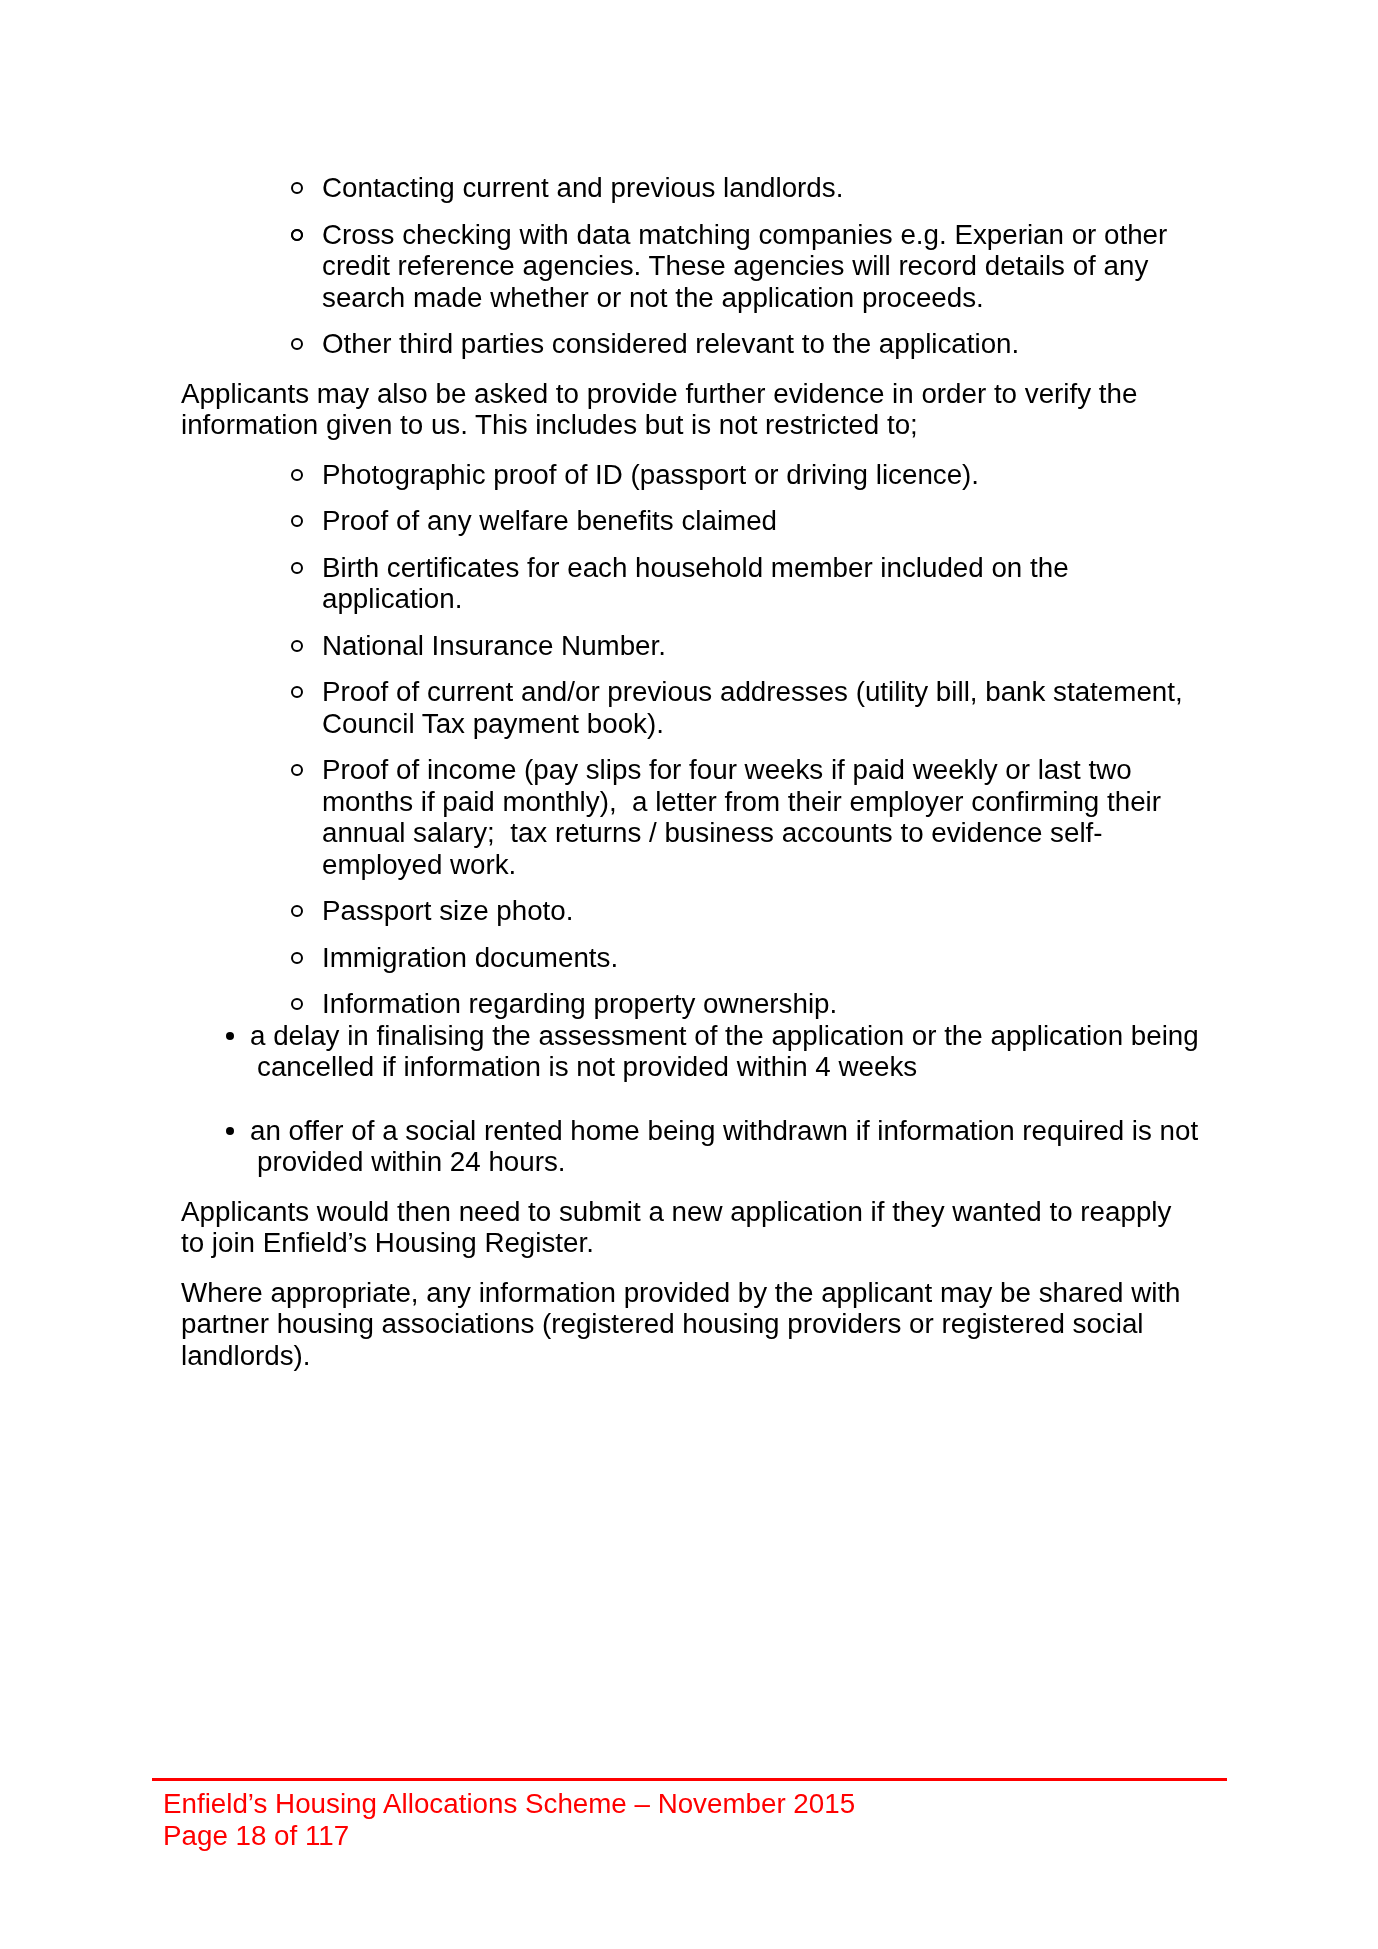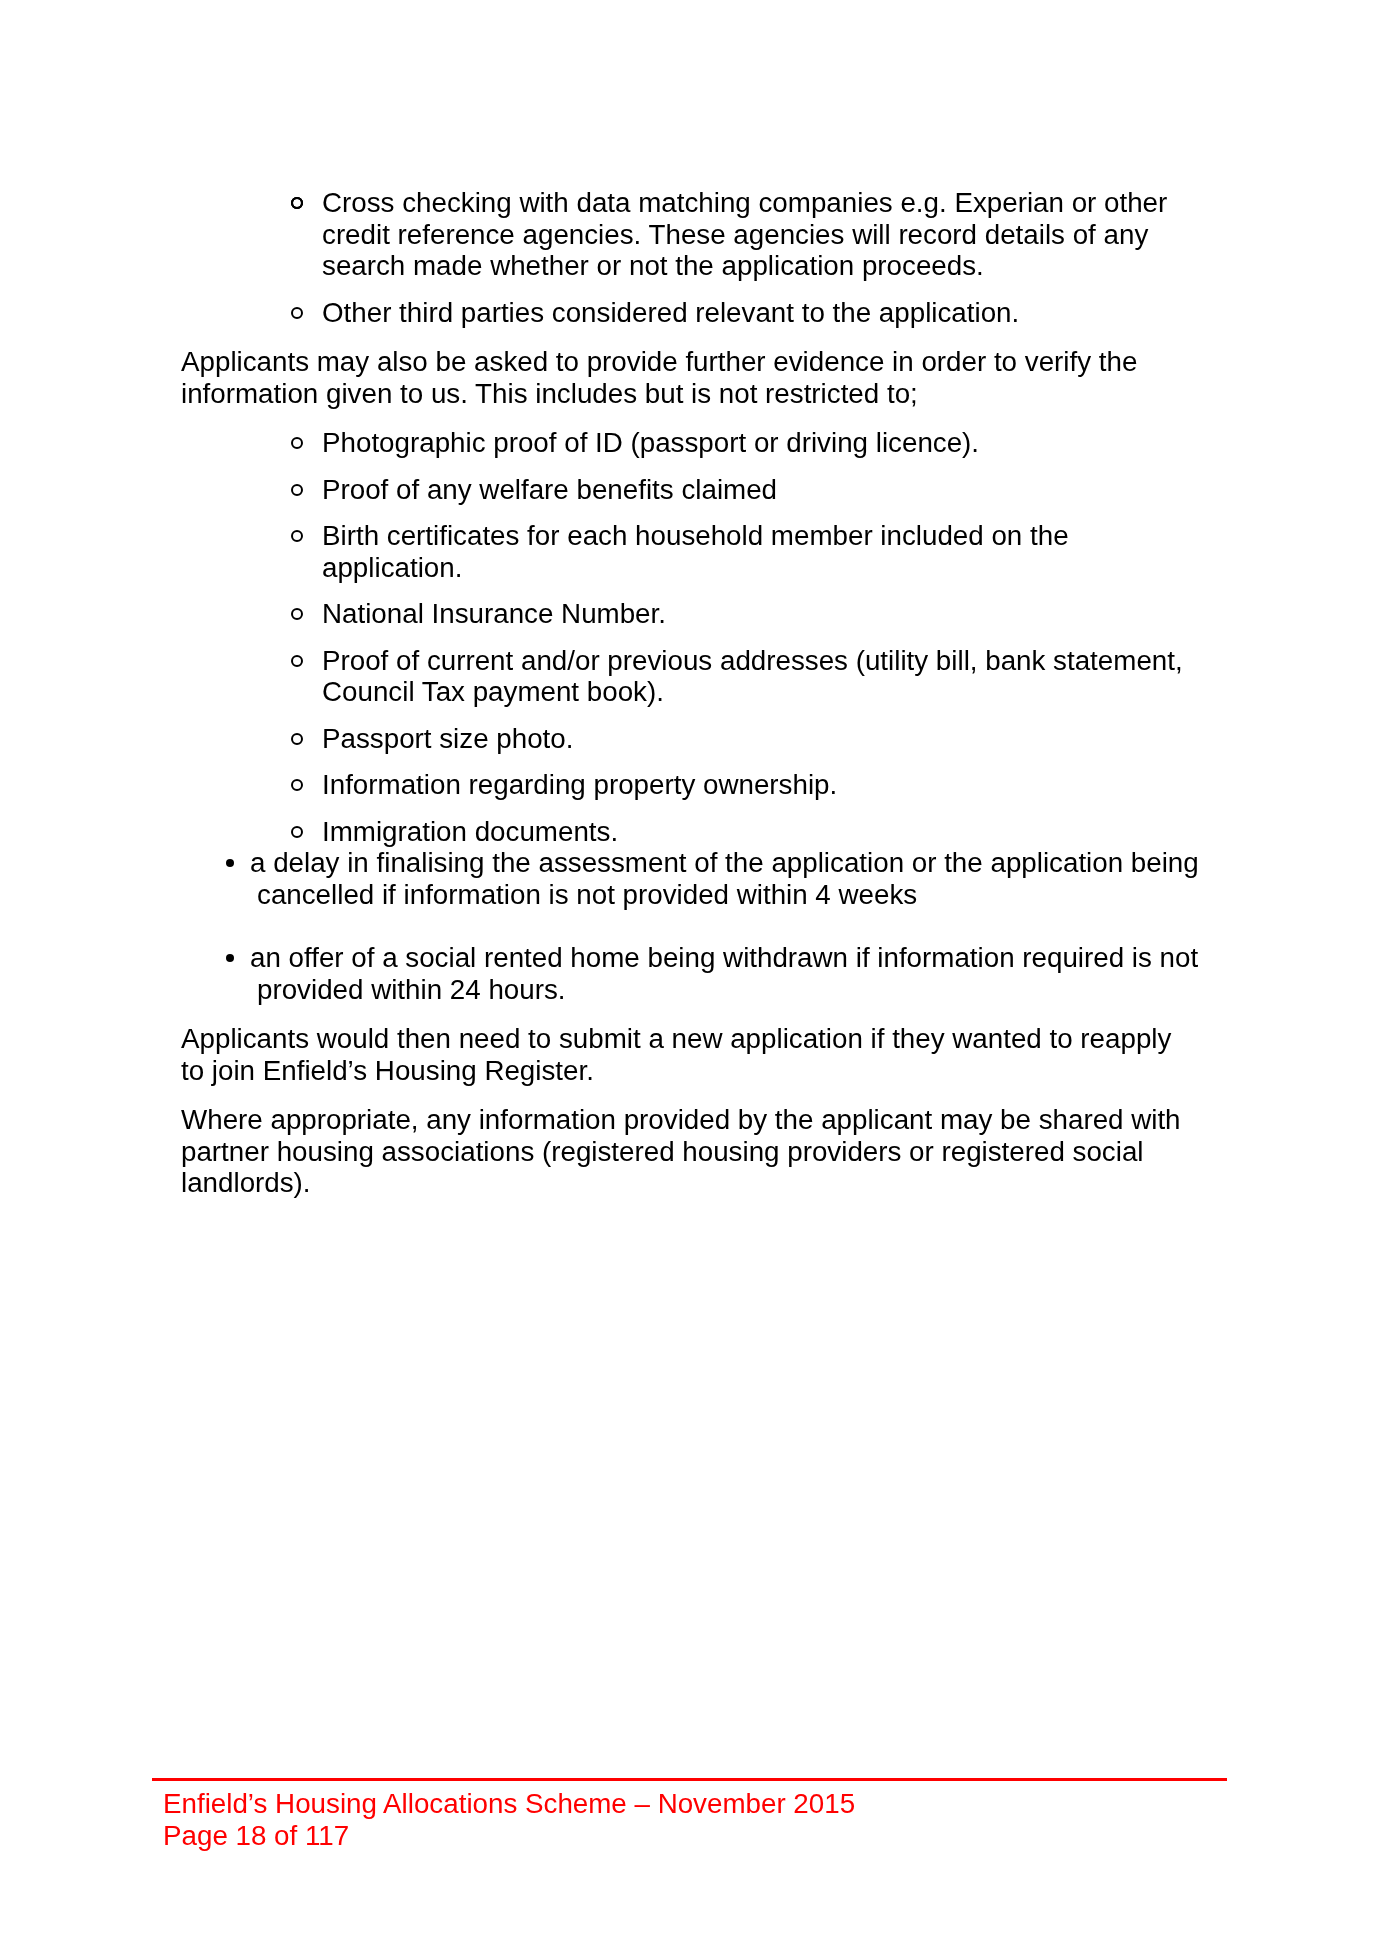--- a/index.html
+++ b/index.html
@@ -81,20 +81,21 @@
 </style>
 </head>
 <body>
 
 <div class="page">
   <div class="content">
 
     <ul class="olist">
       <li>
         <span class="omark"></span>
+        <span class="litext">Contacting current and previous landlords.</span>
       </li>
       <li>
         <span class="omark"></span>
       </li>
       <li>
         <span class="omark"></span>
         <span class="litext">Cross checking with data matching companies e.g. Experian or other credit reference agencies. These agencies will record details of any search made whether or not the application proceeds.</span>
       </li>
       <li>
         <span class="omark"></span>
@@ -120,29 +121,33 @@
       <li>
         <span class="omark"></span>
         <span class="litext">National Insurance Number.</span>
       </li>
       <li>
         <span class="omark"></span>
         <span class="litext">Proof of current and/or previous addresses (utility bill, bank statement, Council Tax payment book).</span>
       </li>
       <li>
         <span class="omark"></span>
+        <span class="litext">Proof of income (pay slips for four weeks if paid weekly or last two months if paid monthly),  a letter from their employer confirming their annual salary;  tax returns / business accounts to evidence self-employed work.</span>
+      </li>
+      <li>
+        <span class="omark"></span>
         <span class="litext">Passport size photo.</span>
       </li>
       <li>
         <span class="omark"></span>
-        <span class="litext">Information regarding property ownership.</span>
+        <span class="litext">Immigration documents.</span>
       </li>
       <li>
         <span class="omark"></span>
-        <span class="litext">Immigration documents.</span>
+        <span class="litext">Information regarding property ownership.</span>
       </li>
     </ul>
 
 
     <ul class="dlist">
       <li>
         <span class="dmark"></span>
         <span class="litext">a delay in finalising the assessment of the application or the application being cancelled if information is not provided within 4 weeks</span>
       </li>
       <li>

